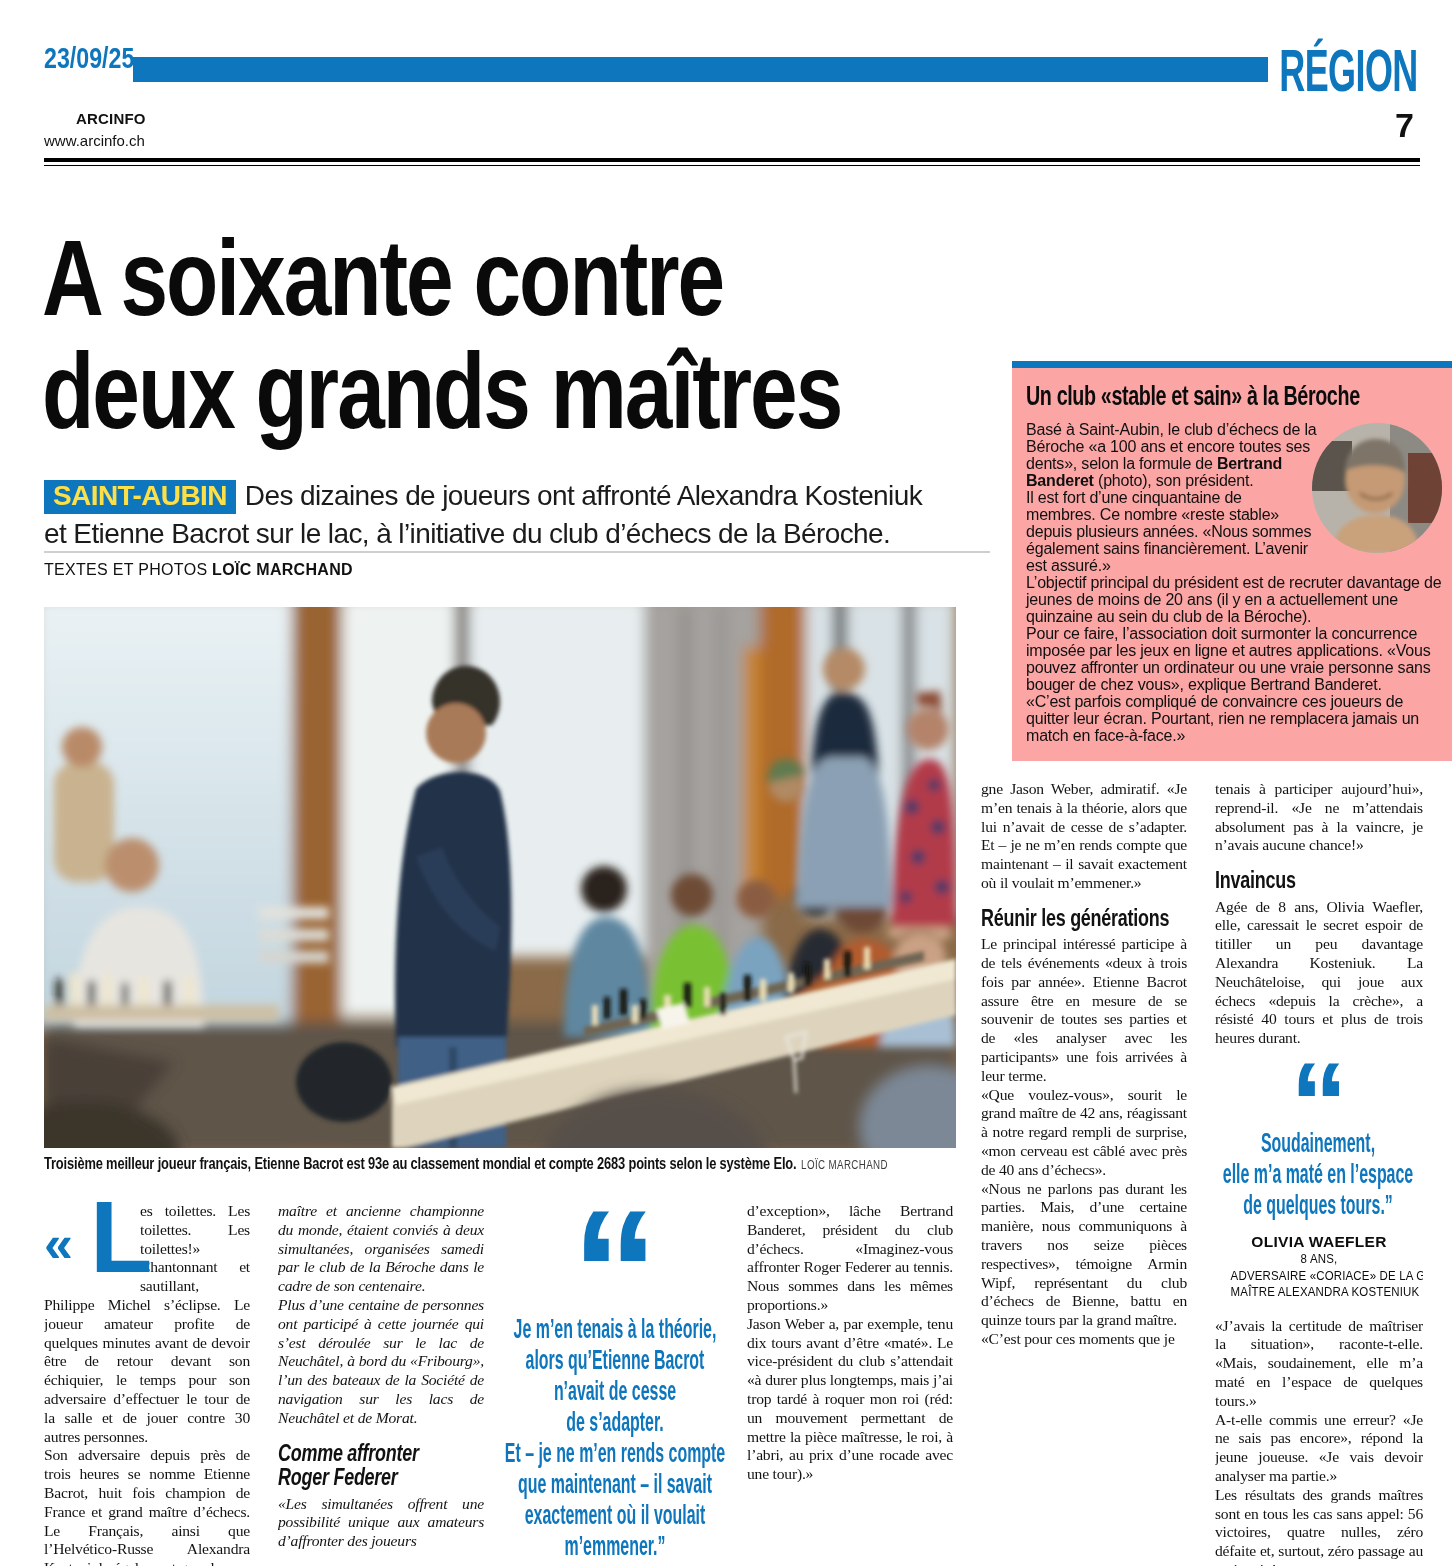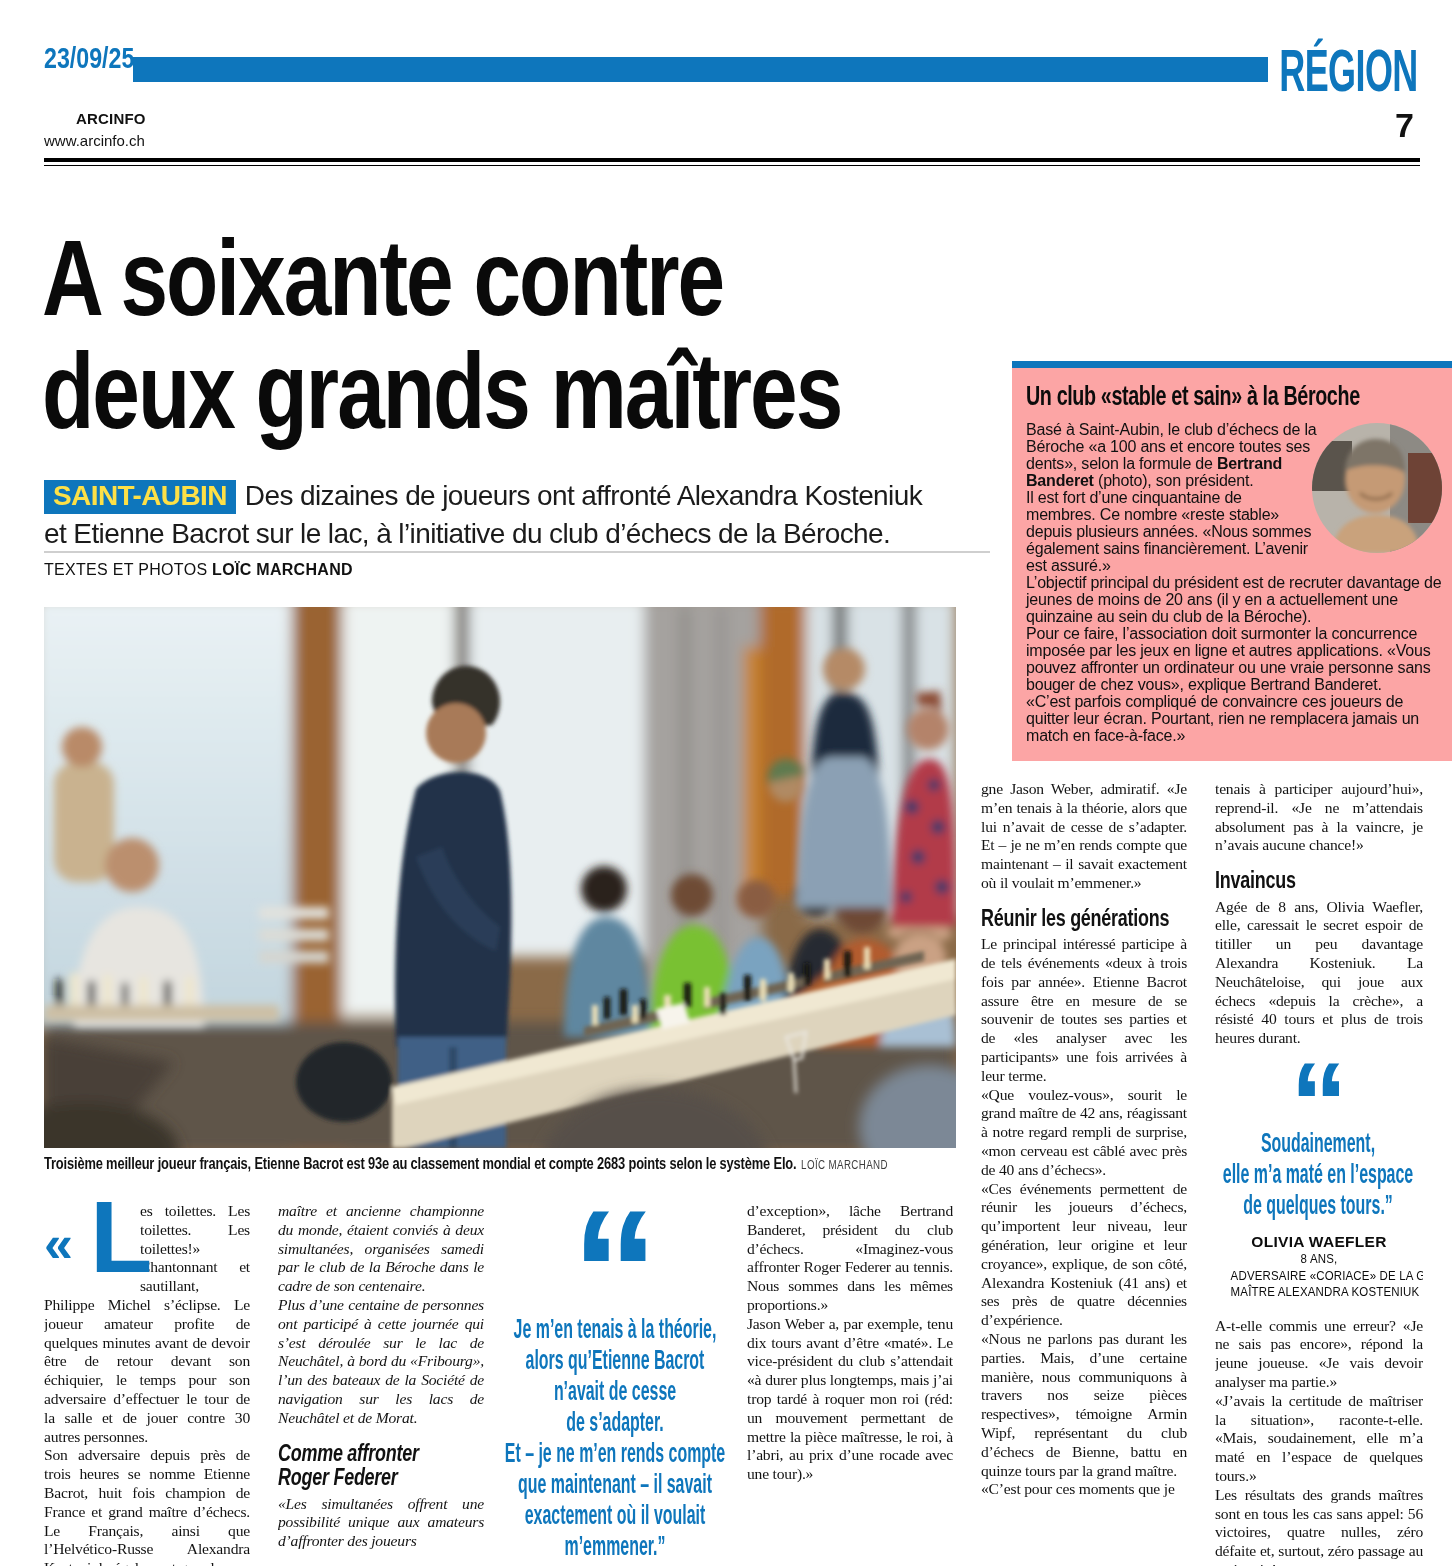--- a/index.html
+++ b/index.html
@@ -311,21 +311,20 @@
     <p>Jason Weber a, par exemple, tenu dix tours avant d’être «maté». Le vice-président du club s’attendait «à durer plus longtemps, mais j’ai trop tardé à roquer mon roi (réd: un mouvement permettant de mettre la pièce maîtresse, le roi, à l’abri, au prix d’une rocade avec une tour).»</p>
   </div>
 
   <div class="col c5 serif">
     <p>gne Jason Weber, admiratif. «Je m’en tenais à la théorie, alors que lui n’avait de cesse de s’adapter. Et – je ne m’en rends compte que maintenant – il savait exactement où il voulait m’emmener.»</p>
     <div class="colhead">
       <div>Réunir les générations</div>
     </div>
     <p>Le principal intéressé participe à de tels événements «deux à trois fois par année». Etienne Bacrot assure être en mesure de se souvenir de toutes ses parties et de «les analyser avec les participants» une fois arrivées à leur terme.</p>
     <p>«Que voulez-vous», sourit le grand maître de 42 ans, réagissant à notre regard rempli de surprise, «mon cerveau est câblé avec près de 40 ans d’échecs».</p>
-    <p>«Ces événements permettent de réunir les joueurs d’échecs, qu’importent leur niveau, leur génération, leur origine et leur croyance», explique, de son côté, Alexandra Kosteniuk (41 ans) et ses près de quatre décennies d’expérience.</p>
     <p>«Nous ne parlons pas durant les parties. Mais, d’une certaine manière, nous communiquons à travers nos seize pièces respectives», témoigne Armin Wipf, représentant du club d’échecs de Bienne, battu en quinze tours par la grand maître.</p>
     <p>«C’est pour ces moments que je</p>
   </div>
 
   <div class="col c6 serif">
     <p>tenais à participer aujourd’hui», reprend-il. «Je ne m’attendais absolument pas à la vaincre, je n’avais aucune chance!»</p>
     <div class="colhead">
       <div>Invaincus</div>
     </div>
     <p>Agée de 8 ans, Olivia Waefler, elle, caressait le secret espoir de titiller un peu davantage Alexandra Kosteniuk. La Neuchâteloise, qui joue aux échecs «depuis la crèche», a résisté 40 tours et plus de trois heures durant.</p>
@@ -336,18 +335,18 @@
         <div>elle m’a maté en l’espace</div>
         <div>de quelques tours.”</div>
       </div>
       <div class="q-name">OLIVIA WAEFLER</div>
       <div class="q-role">
         <div>8 ANS,</div>
         <div>ADVERSAIRE «CORIACE» DE LA GRAND</div>
         <div>MAÎTRE ALEXANDRA KOSTENIUK</div>
       </div>
     </div>
+    <p>«J’avais la certitude de maîtriser la situation», raconte-t-elle. «Mais, soudainement, elle m’a maté en l’espace de quelques tours.»</p>
     <p>A-t-elle commis une erreur? «Je ne sais pas encore», répond la jeune joueuse. «Je vais devoir analyser ma partie.»</p>
-    <p>«J’avais la certitude de maîtriser la situation», raconte-t-elle. «Mais, soudainement, elle m’a maté en l’espace de quelques tours.»</p>
     <p>Les résultats des grands maîtres sont en tous les cas sans appel: 56 victoires, quatre nulles, zéro défaite et, surtout, zéro passage au petit coin!</p>
   </div>
 
 </div>
 
 </body></html>

